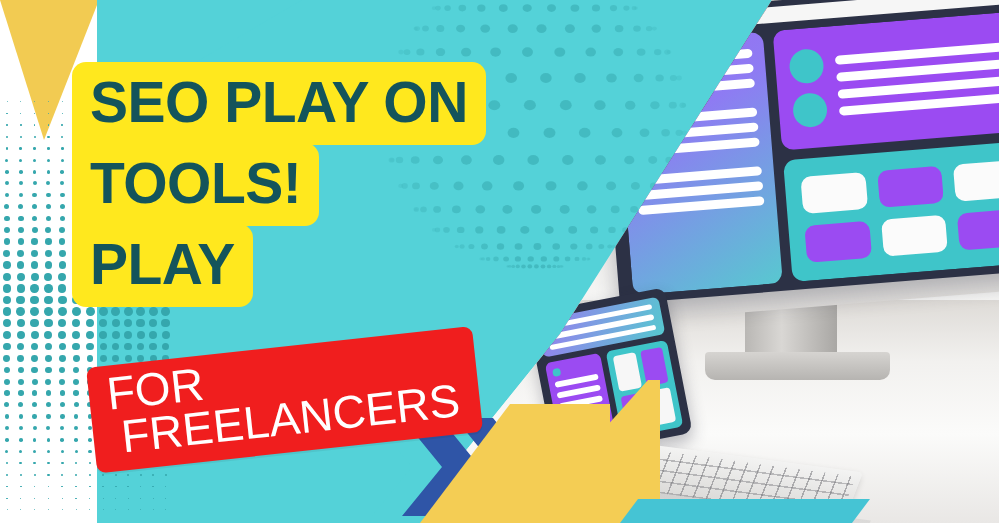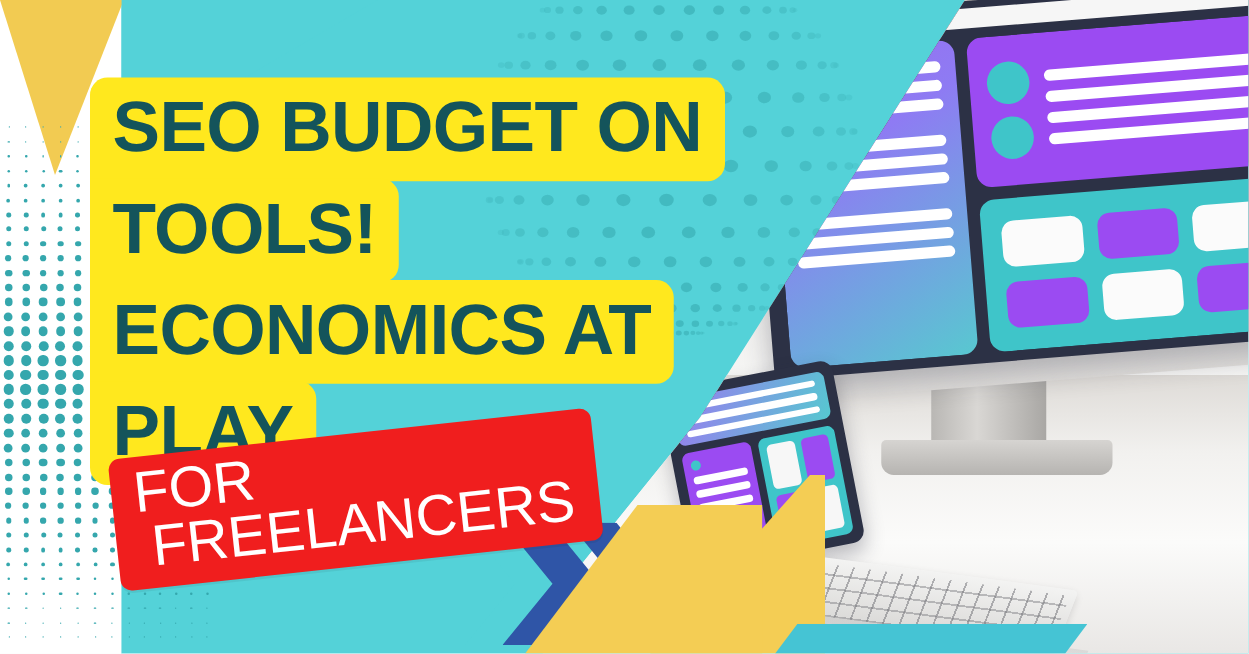--- a/index.html
+++ b/index.html
@@ -685,23 +685,22 @@
   <div class="gold-photo-wedge"></div>
   <div class="gold-bottom"></div>
 
   <div class="chev chev-teal"></div>
   <div class="chev chev-b1"></div>
   <div class="chev chev-b2"></div>
 
   <div class="teal-bottom-bar"></div>
 
   <div class="headline">
-    <span class="hl-line l1">SEO BUDGET ON</span>
+    <span class="hl-line l1">SEO PLAY ON</span>
     <span class="hl-line l2">TOOLS!</span>
-    <span class="hl-line l3">ECONOMICS AT</span>
     <span class="hl-line l4">PLAY</span>
   </div>
 
   <div class="ribbon">
     <span class="r1">FOR</span>
     <span class="r2">FREELANCERS</span>
   </div>
 
 </div>
 

